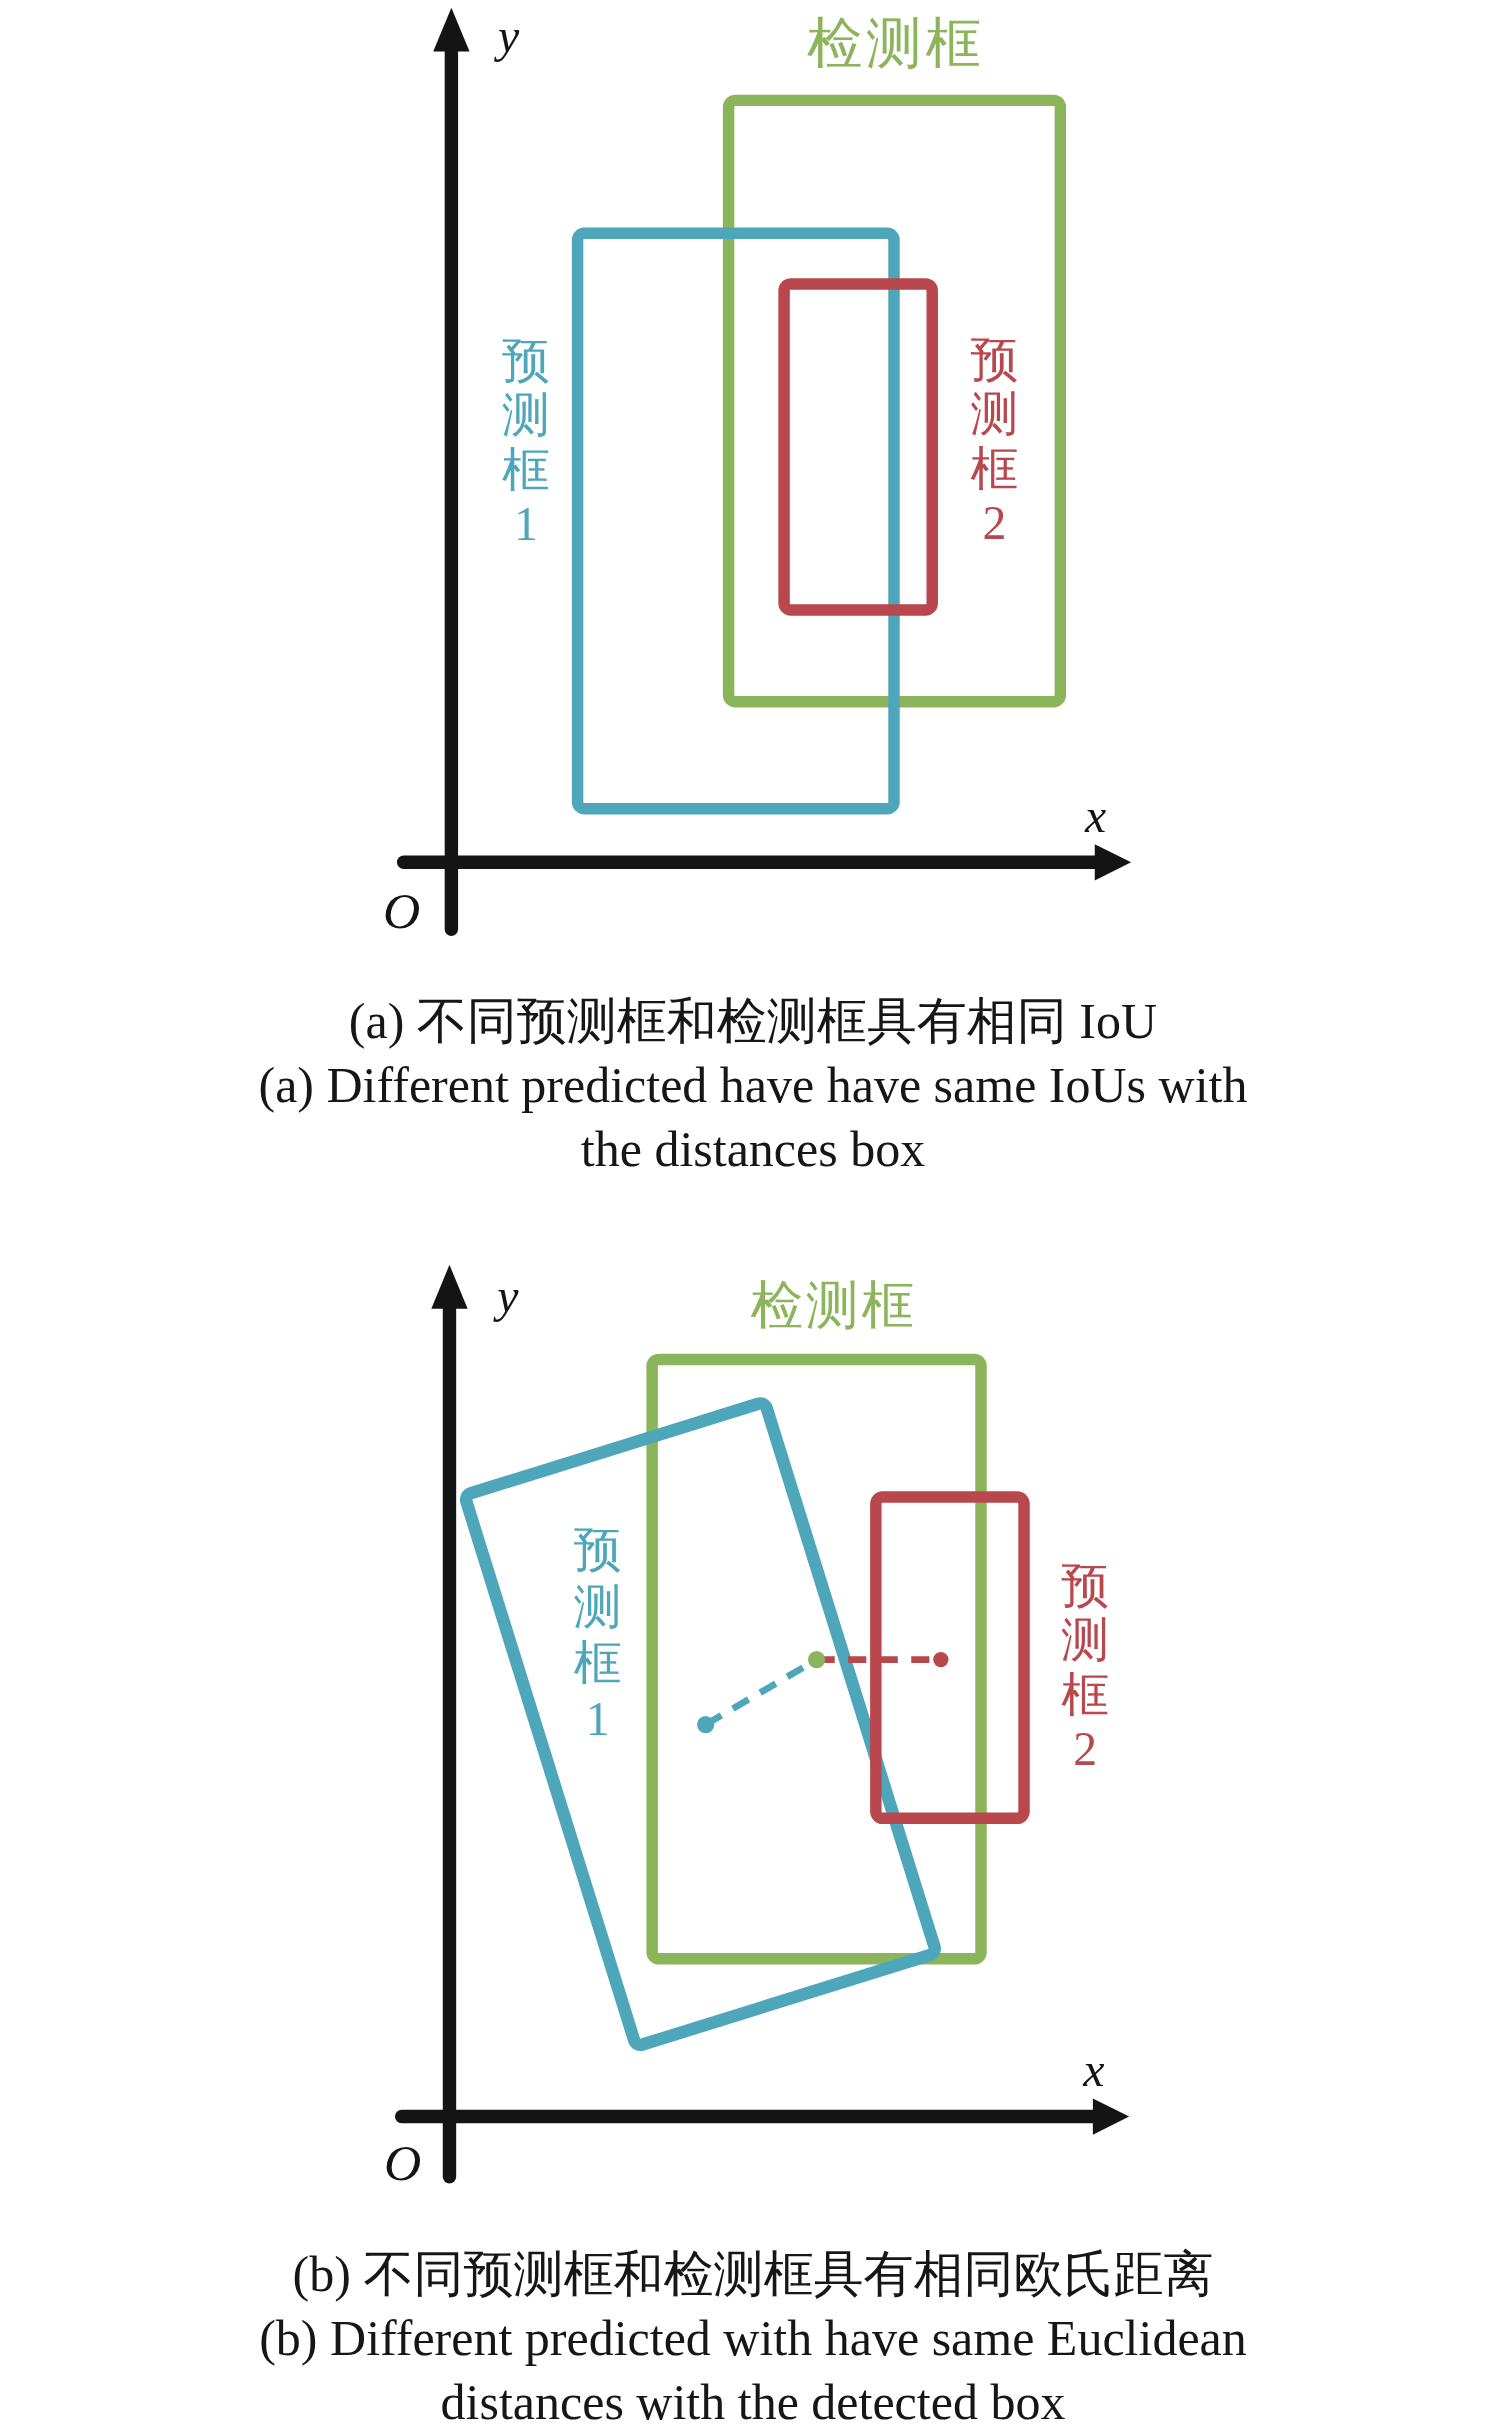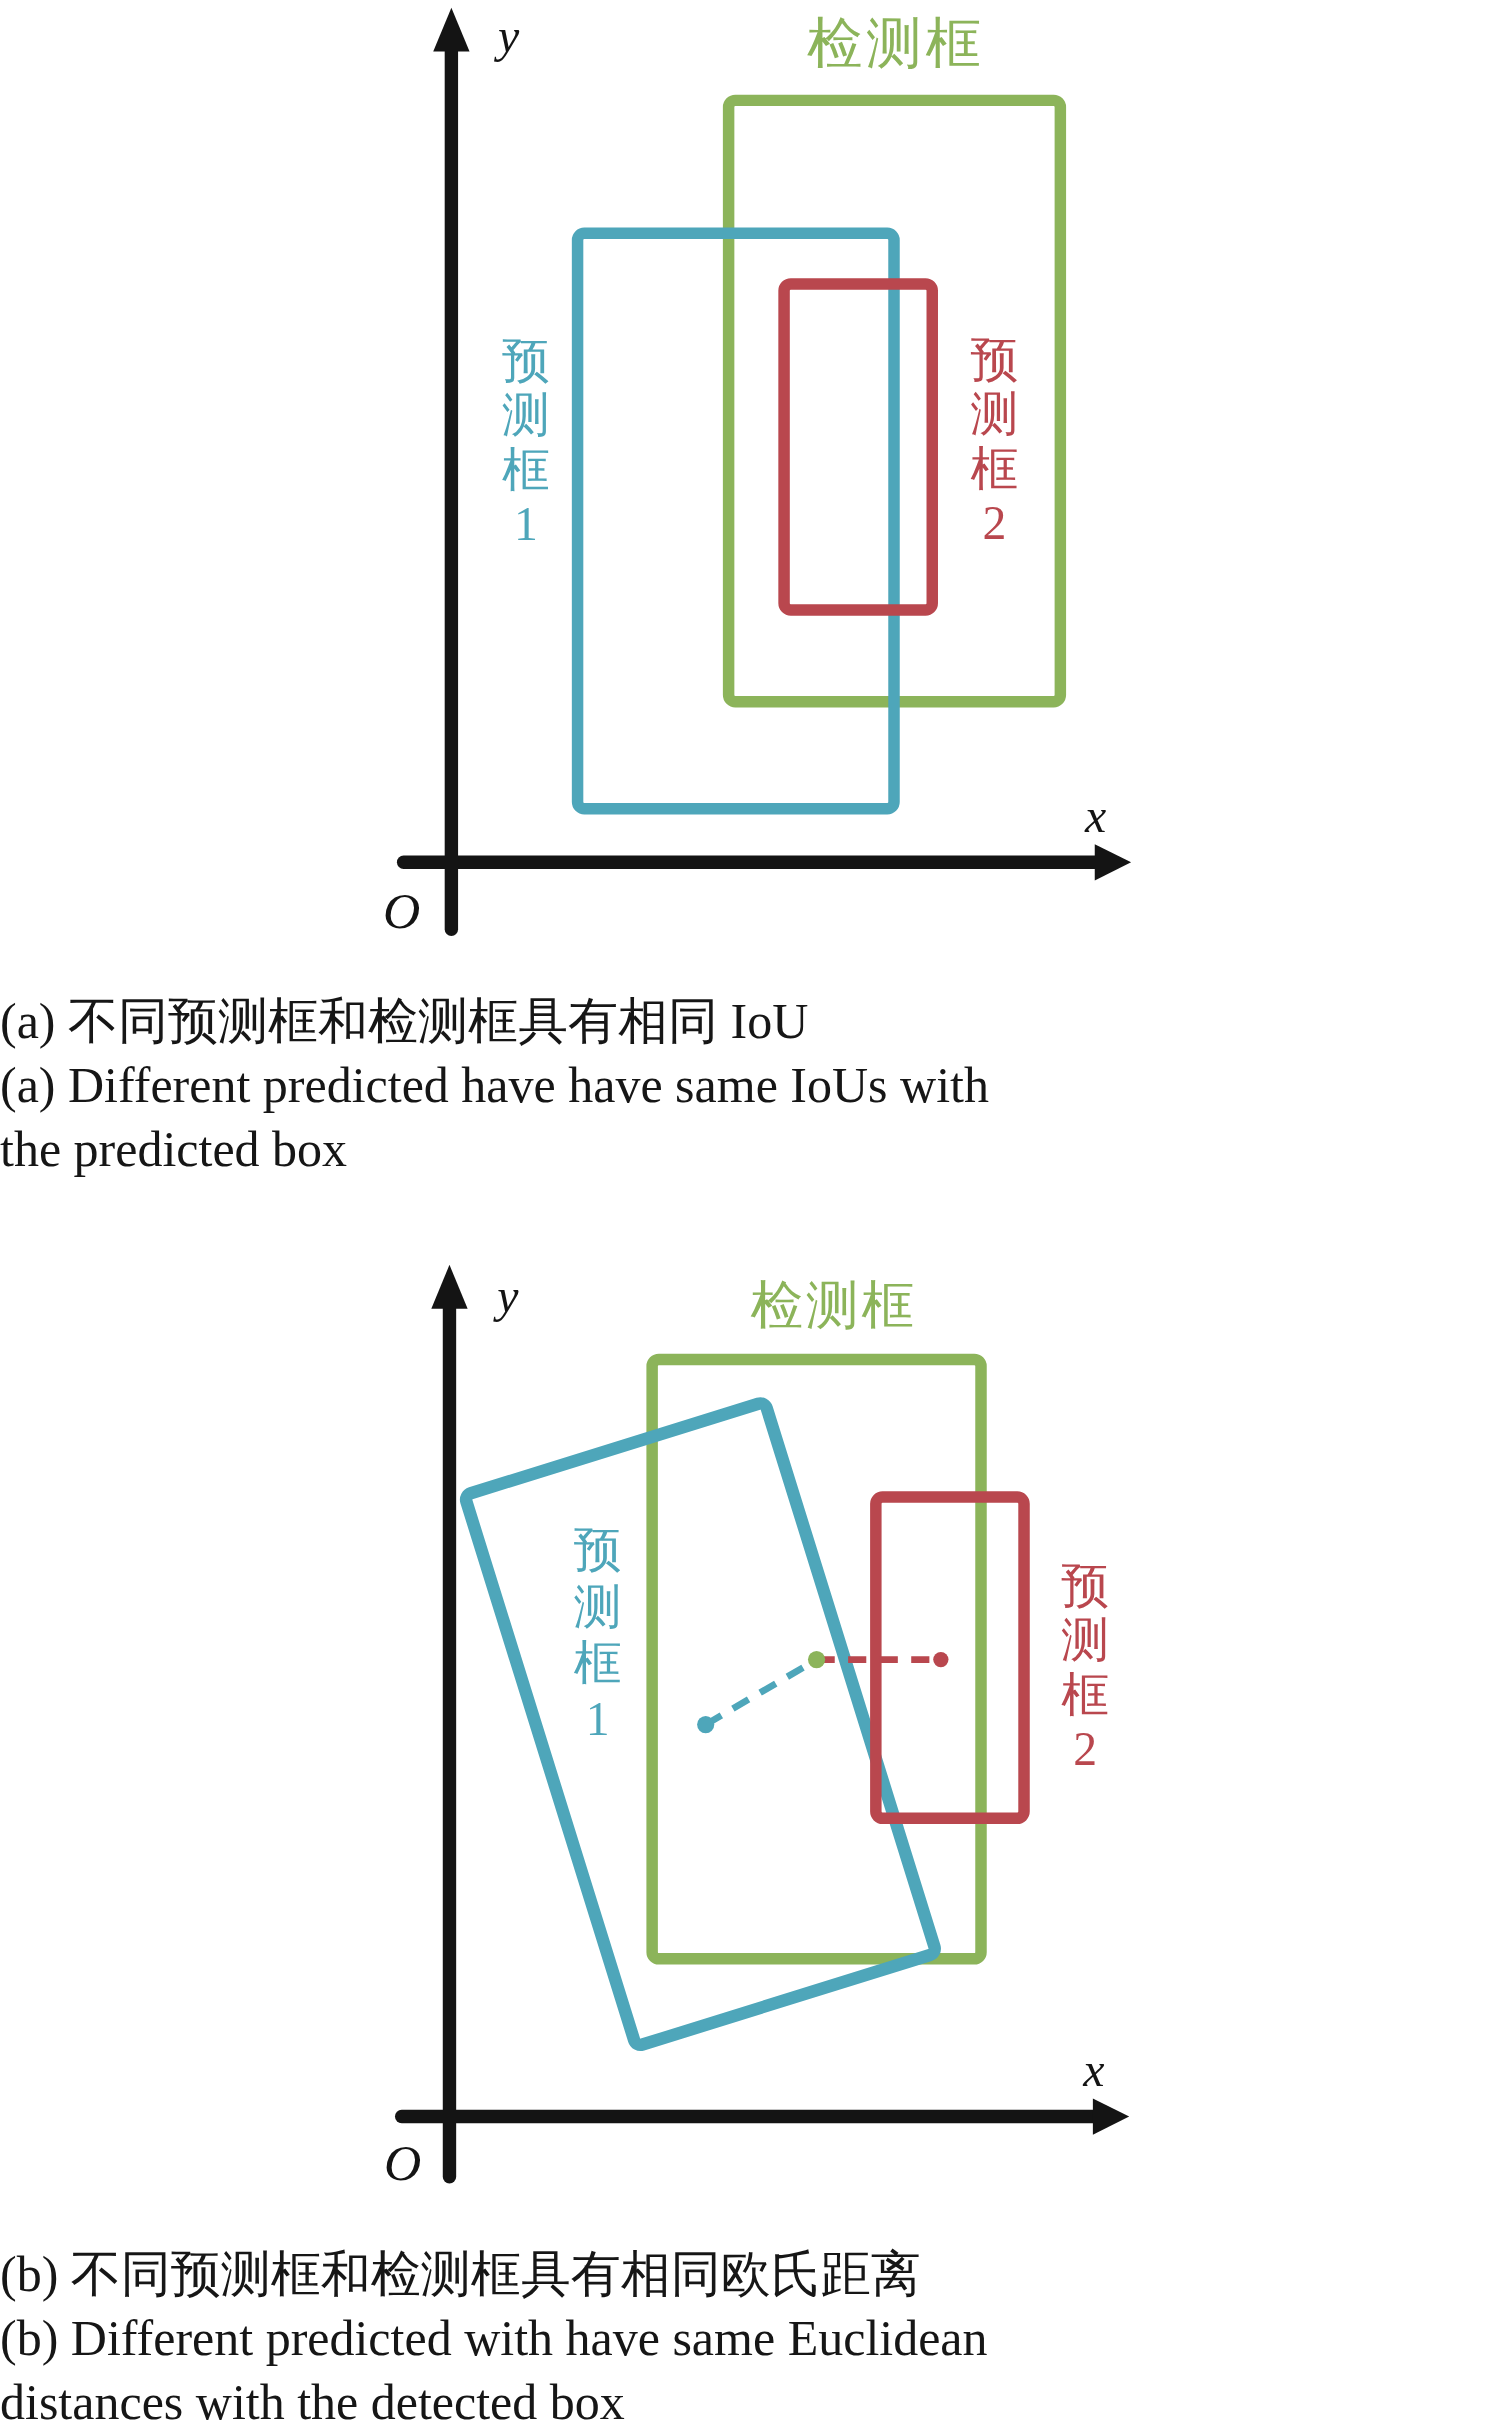--- a/index.html
+++ b/index.html
@@ -14,20 +14,21 @@
   #figure-svg{
     position:absolute;
     left:0;top:0;
     width:1506px;
     height:2433px;
   }
   .caption{
     position:absolute;
     left:0;
     width:1506px;
+    text-align:center;
     color:#161616;
     font-size:50px;
     line-height:64px;
   }
   .caption-a{top:989px;}
   .caption-b{top:2242px;}
   .cap-line{white-space:nowrap;}
 </style>
 </head>
 <body>
@@ -76,21 +77,21 @@
       <text x="625" y="1798" fill="#4ea6ba" font-size="50" text-anchor="middle" dominant-baseline="central" font-family="&quot;Liberation Serif&quot;,&quot;DejaVu Serif&quot;,serif">1</text>
       <text x="1135" y="1658" fill="#b9474e" font-size="50" text-anchor="middle" dominant-baseline="central" font-family="&quot;Liberation Serif&quot;,&quot;DejaVu Serif&quot;,serif">预</text>
       <text x="1135" y="1715" fill="#b9474e" font-size="50" text-anchor="middle" dominant-baseline="central" font-family="&quot;Liberation Serif&quot;,&quot;DejaVu Serif&quot;,serif">测</text>
       <text x="1135" y="1772" fill="#b9474e" font-size="50" text-anchor="middle" dominant-baseline="central" font-family="&quot;Liberation Serif&quot;,&quot;DejaVu Serif&quot;,serif">框</text>
       <text x="1135" y="1829" fill="#b9474e" font-size="50" text-anchor="middle" dominant-baseline="central" font-family="&quot;Liberation Serif&quot;,&quot;DejaVu Serif&quot;,serif">2</text>
     </svg>
 
   <div class="caption caption-a">
     <div class="cap-line">(a) 不同预测框和检测框具有相同 IoU</div>
     <div class="cap-line">(a) Different predicted have have same IoUs with</div>
-    <div class="cap-line">the predicted box</div>
+    <div class="cap-line">the distances box</div>
   </div>
 
   <div class="caption caption-b">
     <div class="cap-line">(b) 不同预测框和检测框具有相同欧氏距离</div>
     <div class="cap-line">(b) Different predicted with have same Euclidean</div>
     <div class="cap-line">distances with the detected box</div>
   </div>
 
 </div>
 

